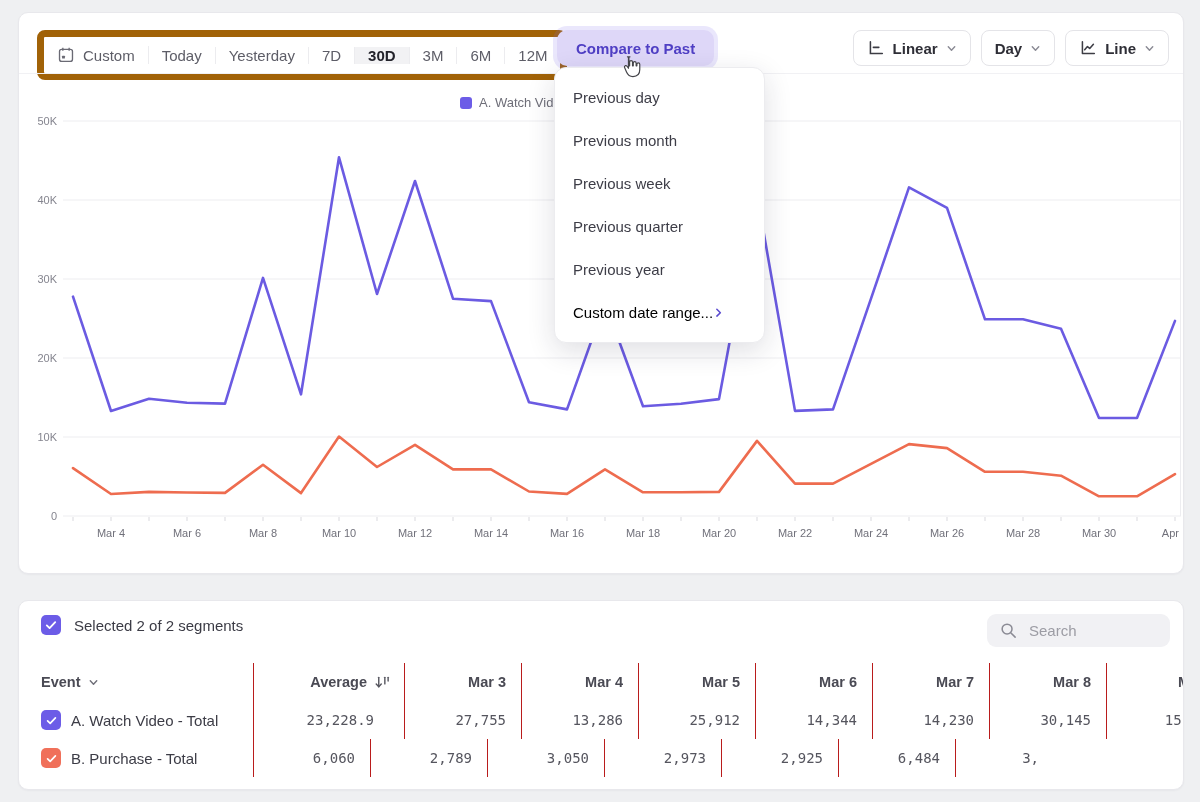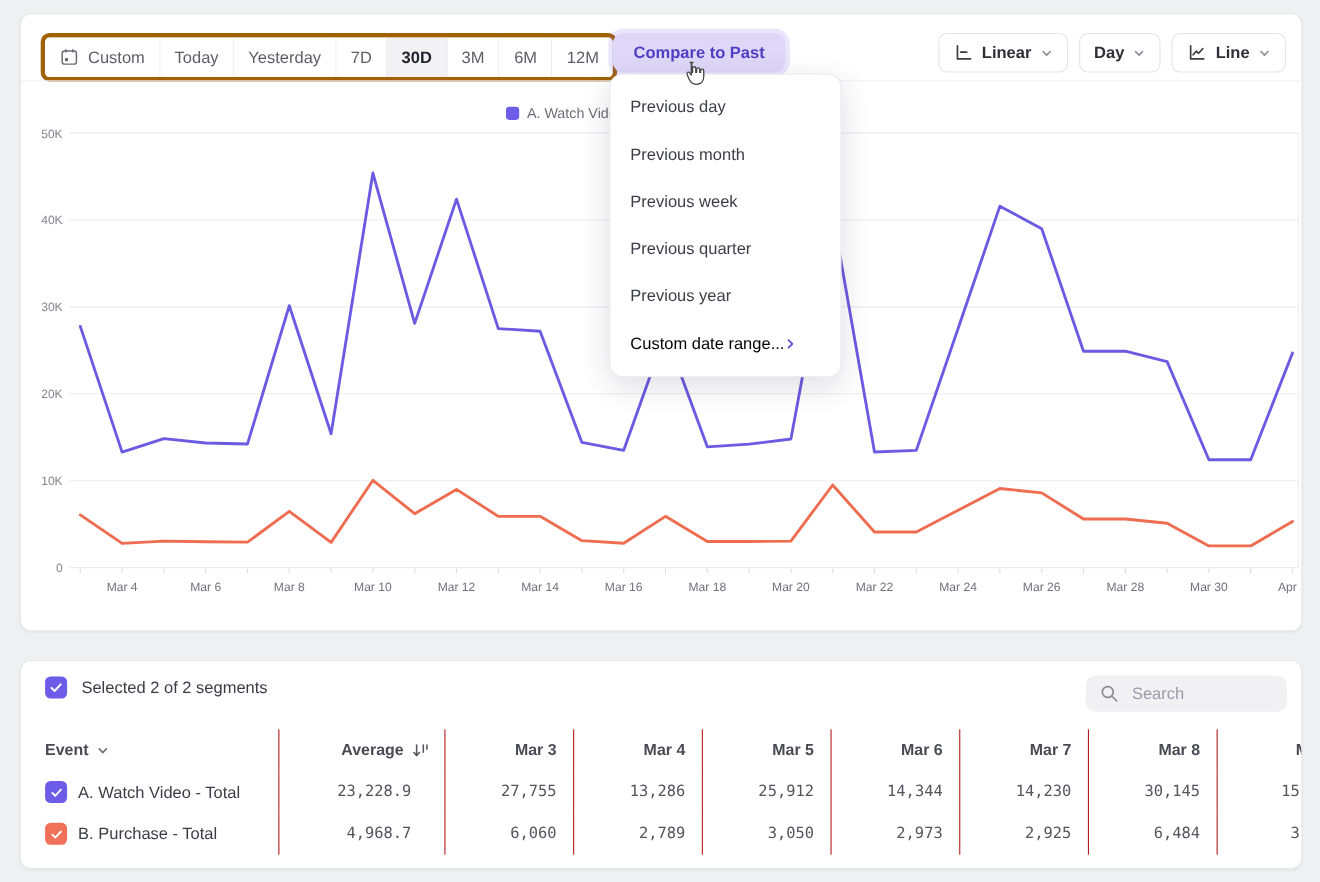--- a/index.html
+++ b/index.html
@@ -2,21 +2,21 @@
 <html><head>
 <meta charset="utf-8">
 <style>
   html,body{margin:0;padding:0;background:#eff0f2;font-family:"Liberation Sans",sans-serif;}
   .page{position:relative;width:1200px;height:802px;background:#eff0f2;overflow:hidden;}
   .card{position:absolute;background:#fff;border:1px solid #e8e8ec;border-radius:10px;box-shadow:0 1px 2px rgba(30,30,50,.04);}
   .card-top{left:18px;top:12px;width:1164px;height:560px;}
   .card-bottom{left:18px;top:600px;width:1164px;height:188px;overflow:hidden;}
 
   
-  .seg-group{position:absolute;left:18px;top:17px;height:36px;display:flex;border:4px solid #a16207;border-radius:8px;overflow:hidden;background:#fff;}
+  .seg-group{position:absolute;left:18px;top:17px;height:36px;display:flex;border:7px solid #a16207;border-radius:8px;overflow:hidden;background:#fff;align-items:center;}
   .seg{display:flex;align-items:center;gap:8px;padding:0 13px;font-size:15px;color:#5d5d67;background:#fff;border:none;border-right:1px solid #ececef;cursor:pointer;font-family:inherit;}
   .seg:last-child{border-right:none;}
   .seg.selected{background:#f2f2f4;color:#23232b;font-weight:700;}
   .compare-btn{position:absolute;left:538px;top:17px;height:36px;padding:0 19px;border:none;border-radius:10px;background:#ded7f8;color:#4f3fc4;font-size:15px;font-weight:700;font-family:inherit;cursor:pointer;box-shadow:0 0 0 4px rgba(124,108,238,.16);}
   .right-controls{position:absolute;right:14px;top:17px;display:flex;gap:10px;}
   .ctl-btn{display:flex;align-items:center;gap:8px;height:36px;padding:0 13px;background:#fff;border:1px solid #e4e4e8;border-radius:8px;font-size:15px;font-weight:700;color:#2e2e36;font-family:inherit;cursor:pointer;}
   .toolbar-divider{position:absolute;left:0;top:60px;width:100%;height:1px;background:#f1f1f4;}
 
   
   .legend{position:absolute;left:441px;top:82px;display:flex;align-items:center;gap:7px;font-size:13px;color:#6e6e78;z-index:1;}
@@ -277,21 +277,20 @@
 
       <div class="trow">
         <div class="c-event">
           <span class="cb" style="background: rgb(240, 112, 90);">
             <svg viewBox="0 0 20 20" width="13" height="13" fill="none" stroke="#fff" stroke-width="2.6" stroke-linecap="round" stroke-linejoin="round">
                 <path d="M4 10.5l4 4L16 6"></path>
               </svg>
           </span>
           <span class="rlabel">B. Purchase - Total</span>
         </div>
-        <div class="c-avg mono">4,968.7</div>
         <div class="c-day mono">6,060</div>
         <div class="c-day mono">2,789</div>
         <div class="c-day mono">3,050</div>
         <div class="c-day mono">2,973</div>
         <div class="c-day mono">2,925</div>
         <div class="c-day mono">6,484</div>
         <div class="c-clip mono">3,</div>
       </div>
     </div>
   </div>

